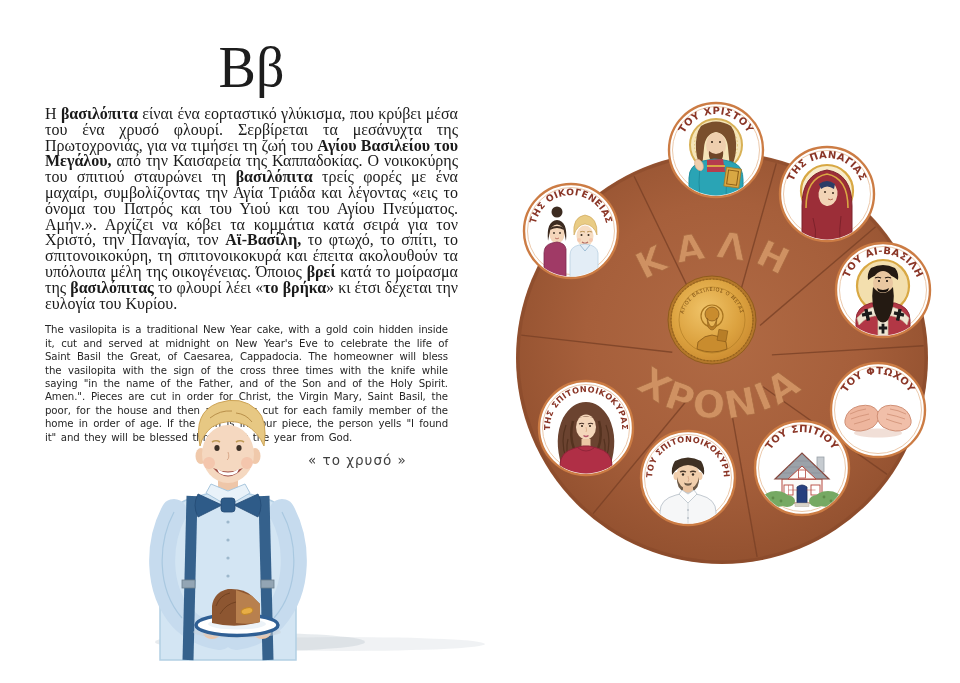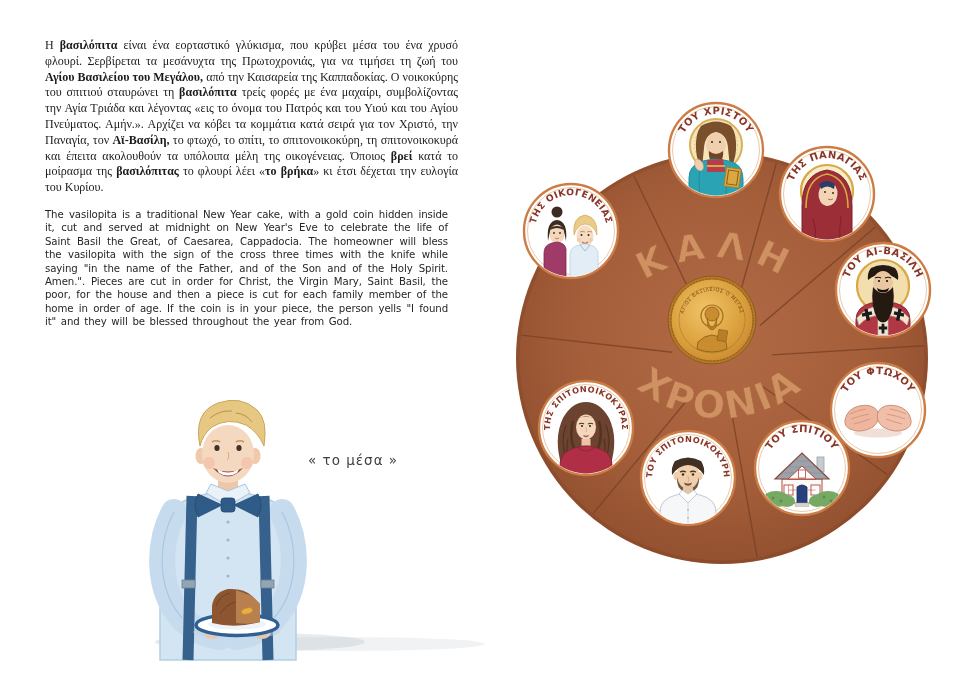--- a/index.html
+++ b/index.html
@@ -1,45 +1,46 @@
 <!DOCTYPE html>
 <html><head>
 <meta charset="utf-8">
 <style>
   html,body{margin:0;padding:0;background:#ffffff;}
   .page{position:relative;width:960px;height:683px;background:#ffffff;overflow:hidden;
         font-family:"Liberation Serif","DejaVu Serif",serif;}
   .left-col{position:absolute;left:45px;top:30px;width:413px;}
   .letter-heading{margin:6px 0 0 0;text-align:center;font-size:56px;line-height:62px;
         font-weight:400;color:#1d1d1d;font-family:"Liberation Serif",serif;}
-  .greek{margin:8px 0 0 0;font-size:12px;line-height:15.8px;text-align:justify;color:#1a1a1a;}
+  .greek{margin:8px 0 0 0;font-size:16px;line-height:15.8px;text-align:justify;color:#1a1a1a;}
   .greek b{font-weight:bold;}
   .english{margin:12px 10px 0 0;font-family:"DejaVu Sans",sans-serif;font-size:10.2px;
         line-height:13.4px;text-align:justify;color:#262626;letter-spacing:-0.1px;word-spacing:1.5px;}
   .speech-quote{position:absolute;left:308px;top:452px;width:110px;
         font-family:"DejaVu Sans",sans-serif;font-size:13.5px;color:#3f3f3f;letter-spacing:1px;}
   .boy-svg{position:absolute;left:140px;top:392px;width:350px;height:290px;}
   .cake-svg{position:absolute;left:470px;top:55px;width:490px;height:575px;}
   .slice-label{font-family:"DejaVu Sans",sans-serif;font-weight:bold;fill:#8a3526;
         letter-spacing:0.4px;font-size:10px;}
   .greeting{font-family:"DejaVu Sans",sans-serif;font-weight:bold;fill:#cf9162;
         stroke:#a96a42;stroke-width:0.7px;}
   .coin-text{font-family:"DejaVu Sans",sans-serif;fill:#7c4f13;font-size:5px;letter-spacing:0.5px;}
 </style>
 </head>
 <body>
 
 <div class="page">
 
   <div class="left-col">
+    <h1 class="letter-heading">Ββ</h1>
     <p class="greek"><span>Η </span><b>βασιλόπιτα</b><span> είναι ένα εορταστικό γλύκισμα, που κρύβει μέσα του ένα χρυσό φλουρί. Σερβίρεται τα μεσάνυχτα της Πρωτοχρονιάς, για να τιμήσει τη ζωή του </span><b>Αγίου Βασιλείου του Μεγάλου,</b><span> από την Καισαρεία της Καππαδοκίας. Ο νοικοκύρης του σπιτιού σταυρώνει τη </span><b>βασιλόπιτα</b><span> τρείς φορές με ένα μαχαίρι, συμβολίζοντας την Αγία Τριάδα και λέγοντας «εις το όνομα του Πατρός και του Υιού και του Αγίου Πνεύματος. Αμήν.». Αρχίζει να κόβει τα κομμάτια κατά σειρά για τον Χριστό, την Παναγία, τον </span><b>Αϊ-Βασίλη,</b><span> το φτωχό, το σπίτι, το σπιτονοικοκύρη, τη σπιτονοικοκυρά και έπειτα ακολουθούν τα υπόλοιπα μέλη της οικογένειας. Όποιος </span><b>βρεί</b><span> κατά το μοίρασμα της </span><b>βασιλόπιτας</b><span> το φλουρί λέει «</span><b>το βρήκα</b><span>» κι έτσι δέχεται την ευλογία του Κυρίου.</span></p>
     <p class="english">The vasilopita is a traditional New Year cake, with a gold coin hidden inside it, cut and served at midnight on New Year's Eve to celebrate the life of Saint Basil the Great, of Caesarea, Cappadocia. The homeowner will bless the vasilopita with the sign of the cross three times with the knife while saying "in the name of the Father, and of the Son and of the Holy Spirit. Amen.". Pieces are cut in order for Christ, the Virgin Mary, Saint Basil, the poor, for the house and then a piece is cut for each family member of the home in order of age. If the coin is in your piece, the person yells "I found it" and they will be blessed throughout the year from God.</p>
   </div>
 
-  <div class="speech-quote">« το μέσα »</div>
+  <div class="speech-quote">« το χρυσό »</div>
 
   <svg class="boy-svg" viewBox="0 0 350 290" aria-hidden="true">
     <ellipse cx="120" cy="250" rx="105" ry="9" fill="#d4dae0" opacity="0.55"></ellipse>
     <ellipse cx="205" cy="252" rx="140" ry="7" fill="#b9c2cc" opacity="0.22"></ellipse>
 
     <path d="M20,268 L20,150 Q22,115 52,106 L88,96 L124,106 Q154,115 156,150 L156,268 Z" fill="#d3e5f3" stroke="#b3cfe4" stroke-width="1.5"></path>
     <path d="M34,120 C18,150 16,196 42,226 C55,239 70,244 80,245" fill="none" stroke="#c6dbee" stroke-width="26" stroke-linecap="round"></path>
     <path d="M142,120 C158,150 160,196 134,226 C121,239 106,244 96,245" fill="none" stroke="#c6dbee" stroke-width="26" stroke-linecap="round"></path>
     <path d="M34,120 C18,150 16,196 42,226 M142,120 C158,150 160,196 134,226" fill="none" stroke="#a9c8e0" stroke-width="1.2"></path>
 

